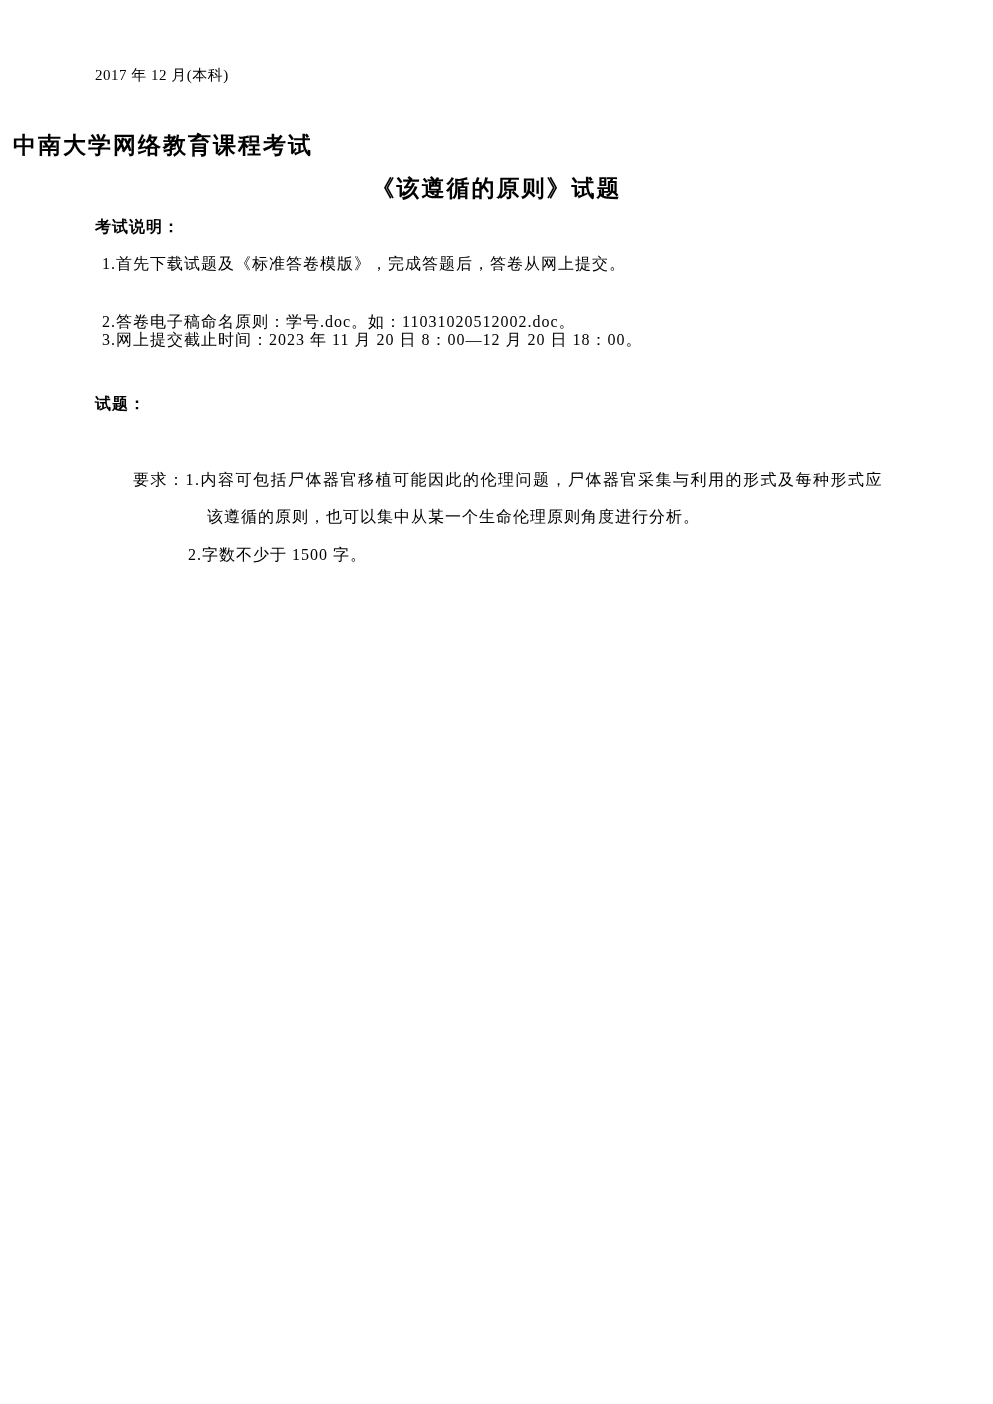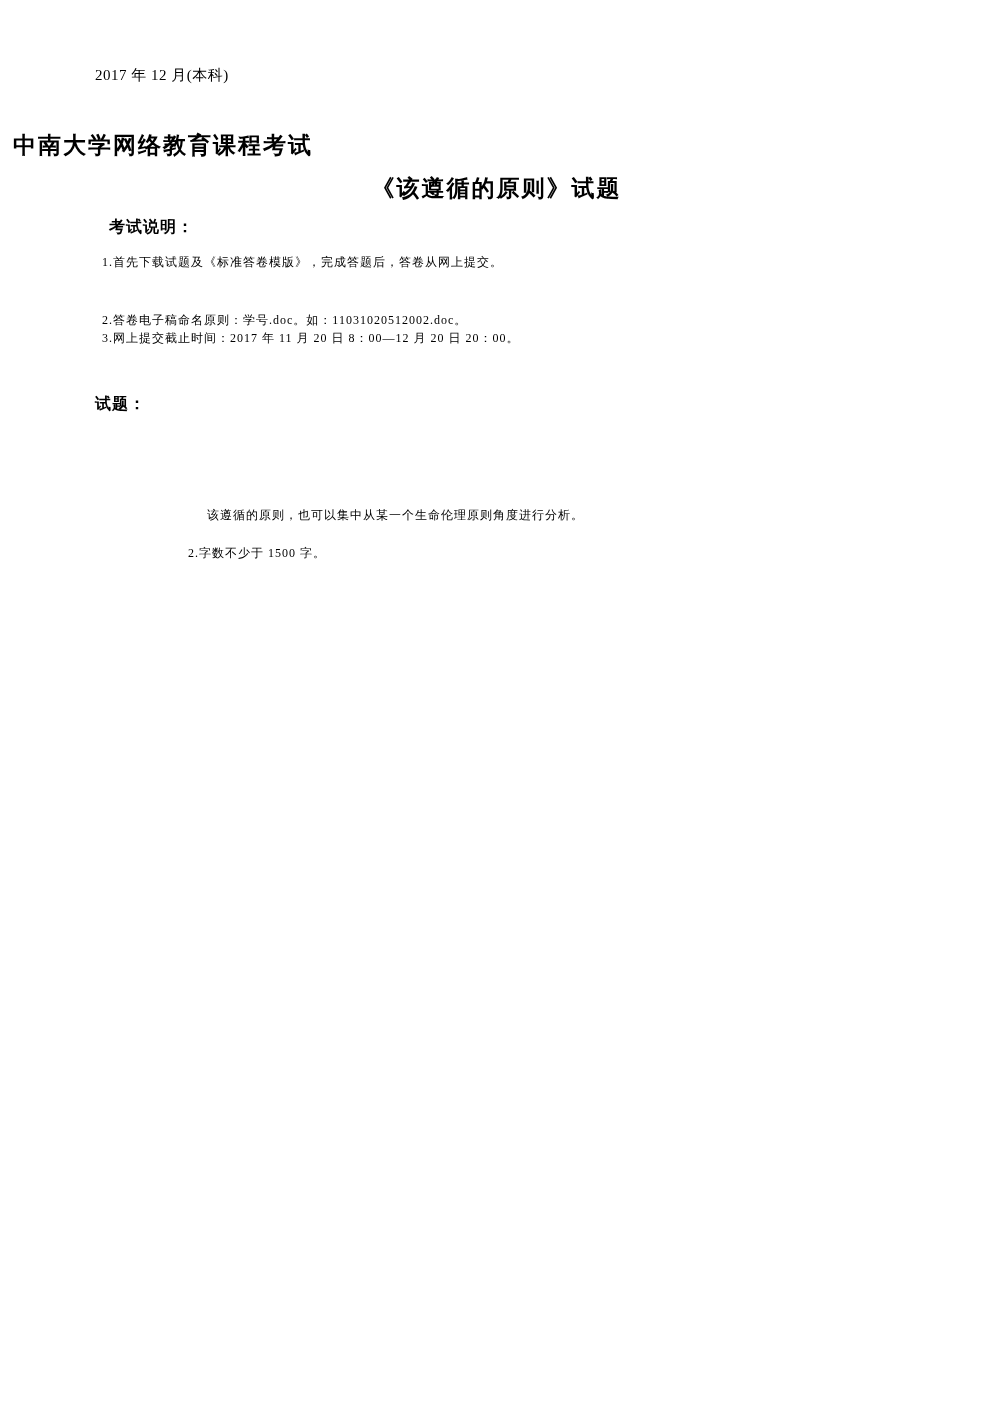--- a/index.html
+++ b/index.html
@@ -44,25 +44,25 @@
     letter-spacing: 2px;
     white-space: nowrap;
   }
   .section-heading {
     position: absolute;
     font-size: 16px;
     font-weight: bold;
     letter-spacing: 1px;
     white-space: nowrap;
   }
-  .notes-heading { left: 109px; top: 217px; }
+  .notes-heading { left: 95px; top: 217px; }
   .questions-heading { left: 95px; top: 394px; }
   .body-line {
     position: absolute;
-    font-size: 12px;
+    font-size: 16px;
     letter-spacing: 1px;
     white-space: nowrap;
   }
   .note-1 { left: 102px; top: 254px; }
   .note-2 { left: 102px; top: 292px; margin-top: 20px; }
   .note-3 { left: 102px; top: 330px; }
   .question-line {
     position: absolute;
     left: 133px;
     top: 432px;
@@ -85,23 +85,24 @@
   <h1 class="doc-title">中南大学网络教育课程考试</h1>
 
   <h2 class="doc-subtitle">《该遵循的原则》试题</h2>
 
   <div class="section-heading notes-heading">考试说明：</div>
 
   <div class="body-line note-1">1.首先下载试题及《标准答卷模版》，完成答题后，答卷从网上提交。</div>
 
   <div class="body-line note-2">2.答卷电子稿命名原则：学号.doc。如：11031020512002.doc。</div>
 
-  <div class="body-line note-3">3.网上提交截止时间：2017 年 11 月 20 日 8：00—12 月 20 日 20：00。</div>
+  <div class="body-line note-3">3.网上提交截止时间：2023 年 11 月 20 日 8：00—12 月 20 日 18：00。</div>
 
   <div class="section-heading questions-heading">试题：</div>
 
 
+  <div class="body-line req-line-1">要求：1.内容可包括尸体器官移植可能因此的伦理问题，尸体器官采集与利用的形式及每种形式应</div>
 
   <div class="body-line req-line-2">该遵循的原则，也可以集中从某一个生命伦理原则角度进行分析。</div>
 
   <div class="body-line req-line-3">2.字数不少于 1500 字。</div>
 
 </div>
 
 </body></html>

